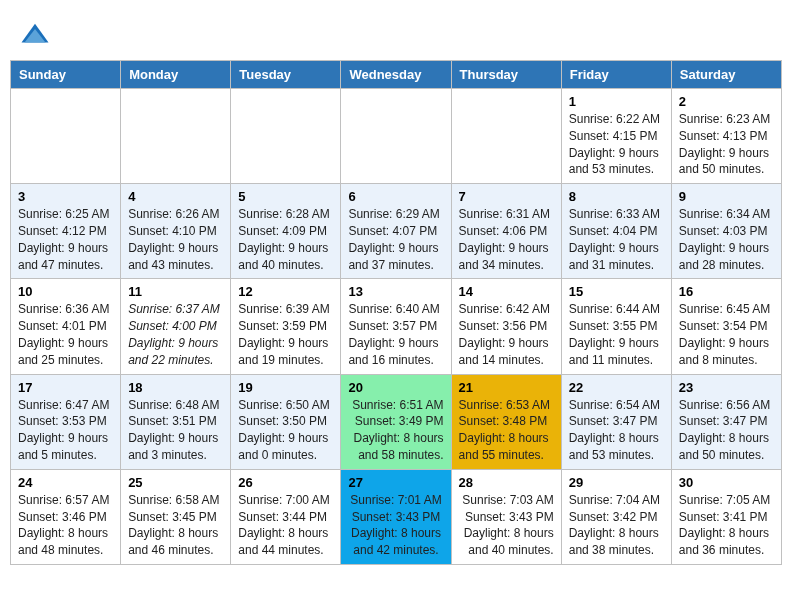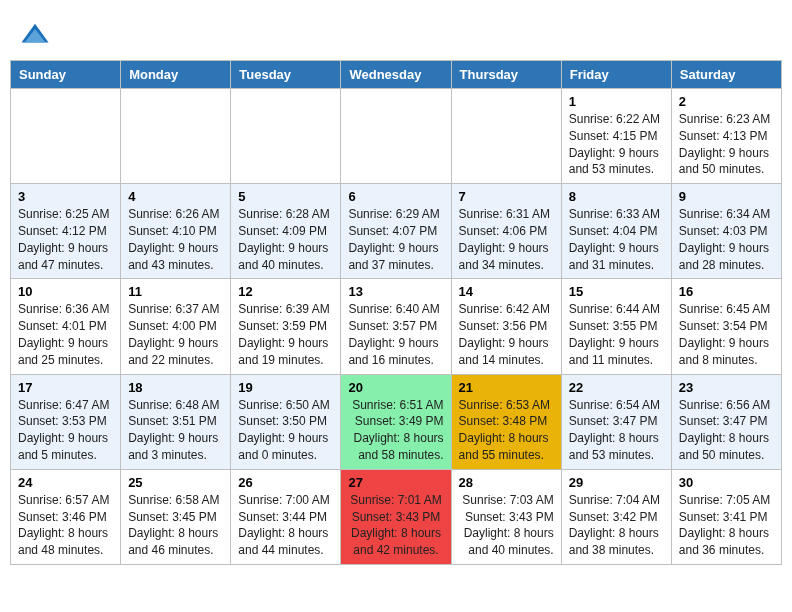--- a/index.html
+++ b/index.html
@@ -185,21 +185,21 @@
       </tr>
       <tr>
         <td style="background-color: rgb(255, 255, 255); border-radius: 12px;">
           <span class="day-number">10</span>
           <div class="day-info" style="white-space: pre-line;">Sunrise: 6:36 AM
 Sunset: 4:01 PM
 Daylight: 9 hours and 25 minutes.</div>
         </td>
         <td style="background-color: rgb(255, 255, 255);">
           <span class="day-number">11</span>
-          <div class="day-info" style="white-space: pre-line;">Sunrise: 6:37 AM
+          <div class="day-info" style="white-space: pre-line; font-style: italic;">Sunrise: 6:37 AM
 Sunset: 4:00 PM
 Daylight: 9 hours and 22 minutes.</div>
         </td>
         <td style="background-color: rgb(255, 255, 255);">
           <span class="day-number">12</span>
           <div class="day-info" style="white-space: pre-line;">Sunrise: 6:39 AM
 Sunset: 3:59 PM
 Daylight: 9 hours and 19 minutes.</div>
         </td>
         <td style="background-color: rgb(255, 255, 255);">
@@ -283,21 +283,21 @@
           <div class="day-info" style="white-space: pre-line;">Sunrise: 6:58 AM
 Sunset: 3:45 PM
 Daylight: 8 hours and 46 minutes.</div>
         </td>
         <td style="background-color: rgb(255, 255, 255);">
           <span class="day-number">26</span>
           <div class="day-info" style="white-space: pre-line;">Sunrise: 7:00 AM
 Sunset: 3:44 PM
 Daylight: 8 hours and 44 minutes.</div>
         </td>
-        <td style="background-color: #ef4444; margin-top: 24px;">
+        <td style="background-color: #0ea5e9; margin-top: 24px;">
           <span class="day-number">27</span>
           <div class="day-info" style="white-space: pre-line; text-align: center;">Sunrise: 7:01 AM
 Sunset: 3:43 PM
 Daylight: 8 hours and 42 minutes.</div>
         </td>
         <td style="background-color: rgb(255, 255, 255);">
           <span class="day-number">28</span>
           <div class="day-info" style="white-space: pre-line; text-align: right;">Sunrise: 7:03 AM
 Sunset: 3:43 PM
 Daylight: 8 hours and 40 minutes.</div>

